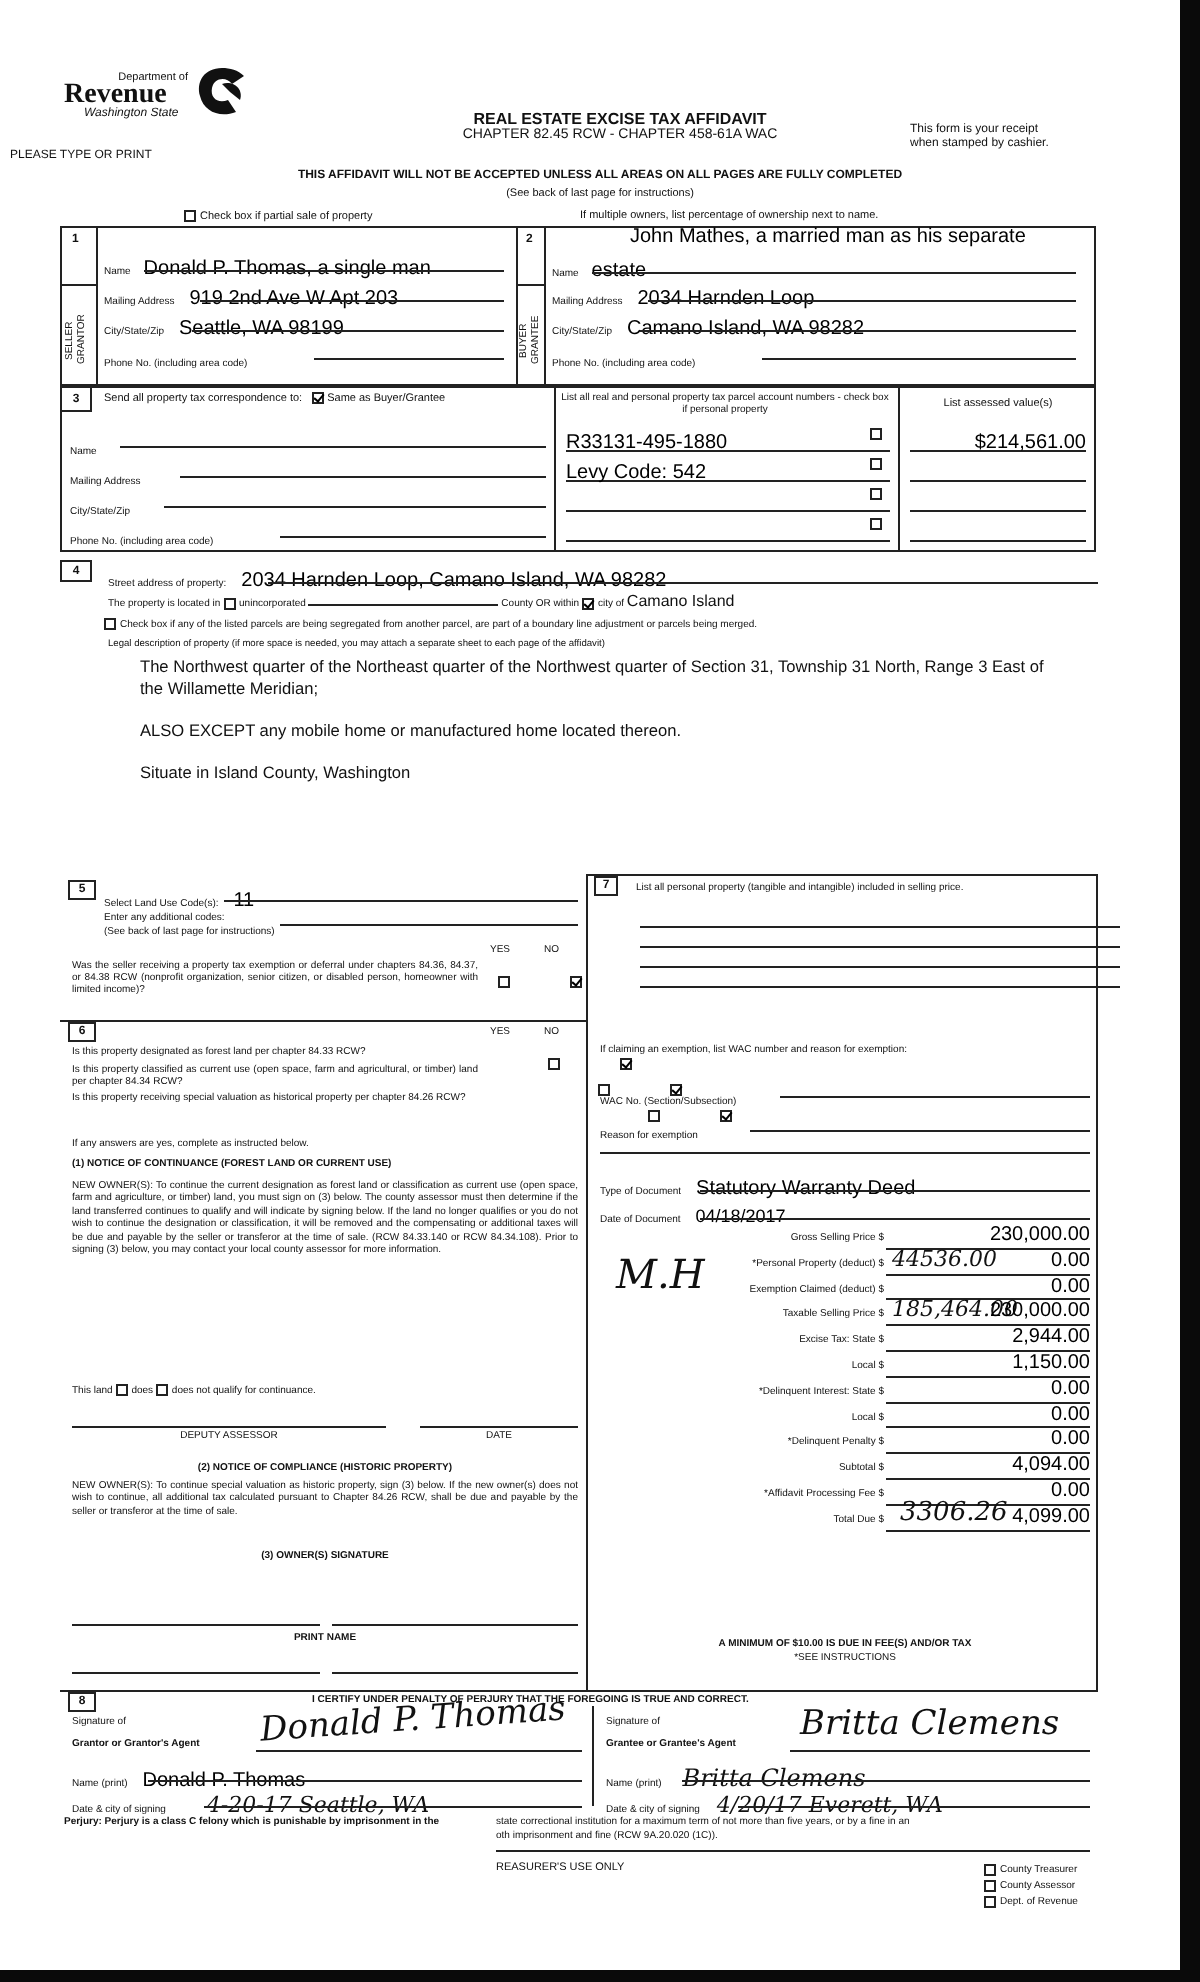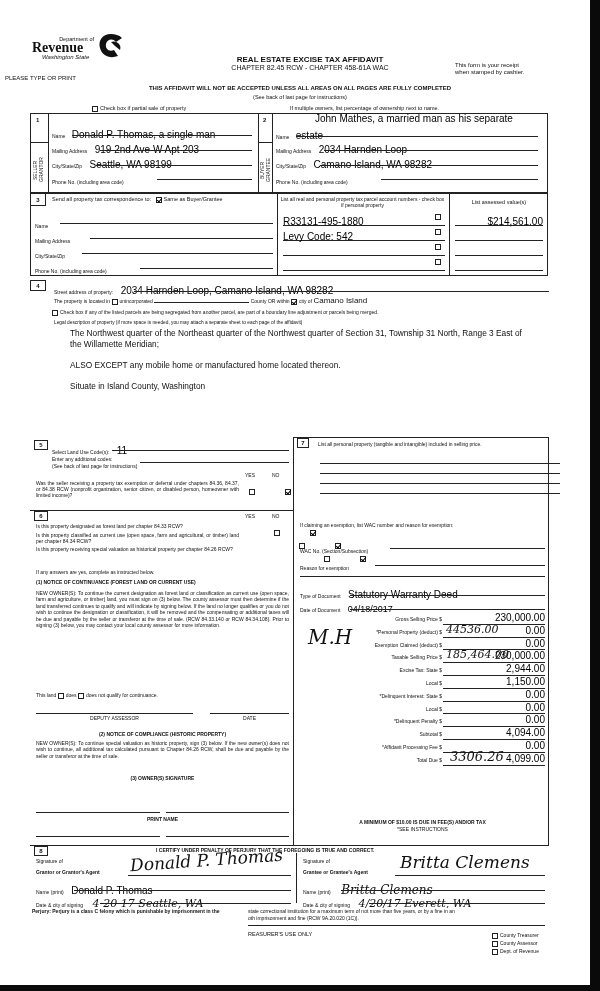--- a/index.html
+++ b/index.html
@@ -311,21 +311,21 @@
 <div class="abs xs bold" style="left:36px;top:869px">Grantor or Grantor's Agent</div>
 <div class="abs" style="left:128px;top:875px;width:163px;border-top:0.8px solid #222"></div>
 <div class="abs hand" style="left:130px;top:850px;font-size:17px;transform:rotate(-4deg)">Donald P. Thomas</div>
 <div class="abs" style="left:36px;top:880px;width:255px;height:11px">
   <span class="xs">Name (print)</span>
   <span class="fill" style="margin-left:3px">Donald P. Thomas</span>
   <div class="abs" style="left:38px;right:0;bottom:0;border-bottom:0.8px solid #222"></div>
 </div>
 <div class="abs" style="left:36px;top:893px;width:255px;height:11px">
   <span class="xs">Date &amp; city of signing</span>
-  <span class="hand" style="margin-left:5px;font-size:11px">4-20-17 Seattle, WA</span>
+  <span class="hand" style="margin-left:16px;font-size:11px">4-20-17 Seattle, WA</span>
   <div class="abs" style="left:66px;right:0;bottom:0;border-bottom:0.8px solid #222"></div>
 </div>
 
 <div class="abs xs" style="left:303px;top:858px">Signature of</div>
 <div class="abs xs bold" style="left:303px;top:869px">Grantee or Grantee's Agent</div>
 <div class="abs" style="left:395px;top:875px;width:150px;border-top:0.8px solid #222"></div>
 <div class="abs hand" style="left:400px;top:852px;font-size:17px">Britta Clemens</div>
 <div class="abs" style="left:303px;top:880px;width:242px;height:11px">
   <span class="xs">Name (print)</span>
   <span class="hand" style="margin-left:6px;font-size:12px">Britta Clemens</span>

